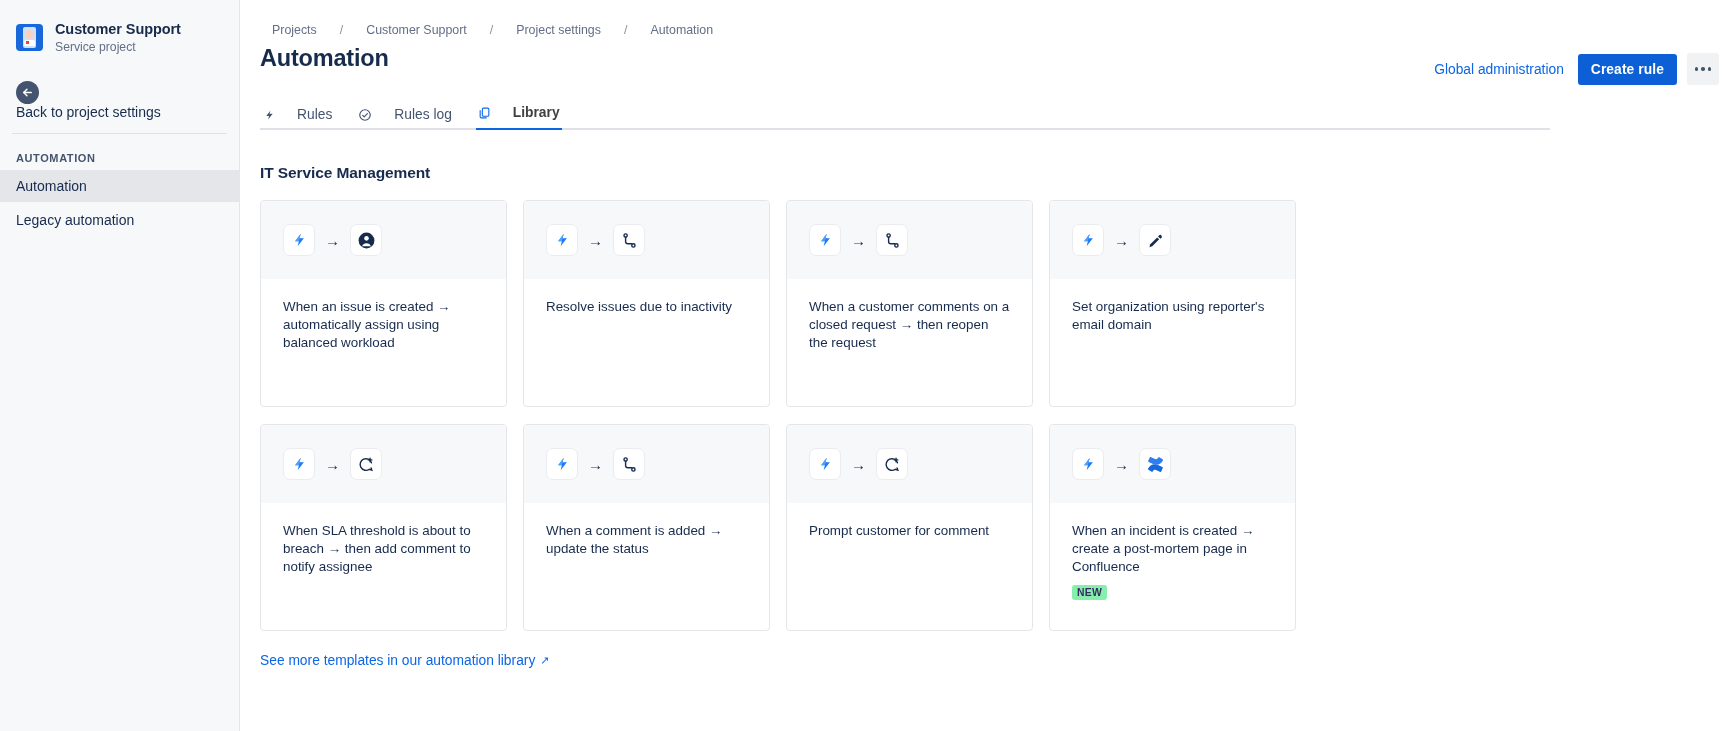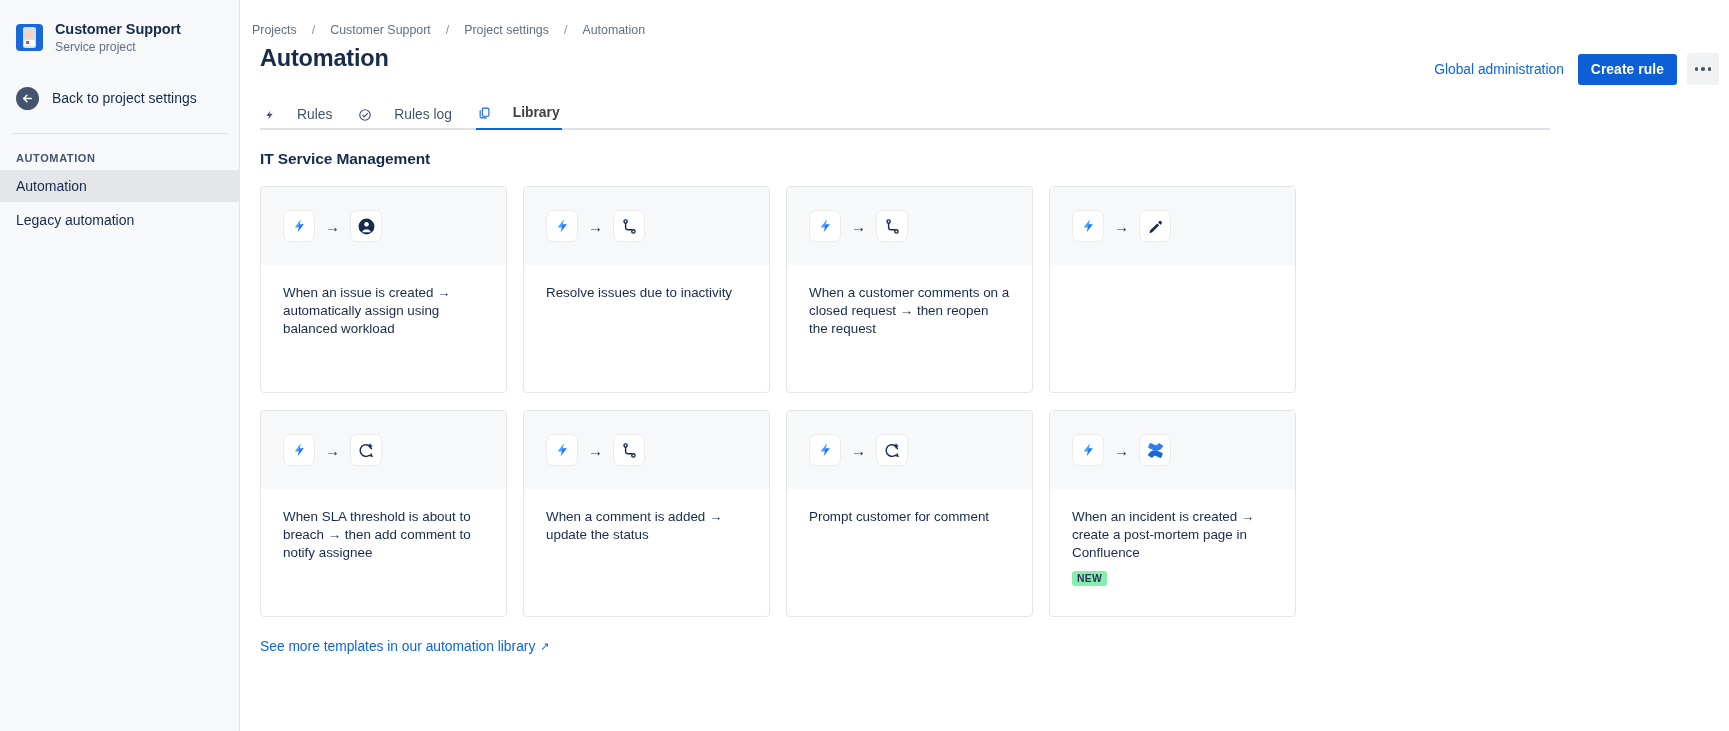--- a/index.html
+++ b/index.html
@@ -38,23 +38,24 @@
     border-radius: 2px 2px 0 0; background: #fff;
   }
   .proj-avatar .dot {
     position: absolute; left: 10px; top: 17px; width: 3px; height: 3px; background: #e2483d;
   }
   .proj-text { line-height: 1.25; }
   .proj-name { font-size: 14.5px; font-weight: 700; color: #172b4d; letter-spacing: -0.1px; }
   .proj-sub { font-size: 12.2px; color: #626f86; margin-top: 2px; }
 
   .back-row {
-    display: flex; align-items: center; gap: 13px;
+    display: flex; align-items: flex-start; 
     padding: 0 16px; margin-top: 26px; height: 34px; cursor: pointer;
     border-radius: 3px;
+    flex-direction: column;
   }
   .back-circle {
     width: 23px; height: 23px; flex: 0 0 23px; border-radius: 50%;
     background: #44546f; display: flex; align-items: center; justify-content: center;
   }
   .back-circle svg { display: block; }
   .back-label { font-size: 14px; color: #172b4d; }
 
   .side-divider { height: 1px; background: #dfe1e6; margin: 18px 12px 0 12px; }
 
@@ -66,22 +67,22 @@
     height: 32px; display: flex; align-items: center;
     padding: 0 16px; font-size: 14px; color: #172b4d; cursor: pointer;
     margin: 0 0 2px 0;
   }
   .side-item.selected { background: #e4e6ea; font-weight: 400; }
 
   
   .main { flex: 1 1 auto; height: 731px; position: relative; background: #fff; overflow: hidden; }
 
   .breadcrumb {
-    display: flex; align-items: center; gap: 15px;
-    font-size: 12.4px; color: #626f86; padding-top: 23px; margin-left: 12px;
+    display: flex; align-items: center; gap: 23px;
+    font-size: 12.4px; color: #626f86; padding-top: 23px; margin-left: 32px;
   }
   .breadcrumb a { color: #626f86; text-decoration: none; cursor: pointer; }
   .bc-sep { color: #8993a4; }
 
   .title-row {
     display: flex; align-items: flex-start; justify-content: space-between;
     margin-left: 20px; margin-top: 8px; padding-right: 10px;
   }
   .page-title { font-size: 23.5px; font-weight: 600; color: #172b4d; letter-spacing: -0.2px; }
 
@@ -112,21 +113,21 @@
   .tab {
     display: flex; align-items: center; gap: 22px;
     font-size: 13.8px; color: #44546f; font-weight: 500;
     padding: 4px 2px 8px 2px; cursor: pointer; position: relative; top: 2px;
   }
   .tab.active { color: #404040; font-weight: 600; border-bottom: 2px solid #0c66e4; }
   .tab svg { display: block; }
 
   .section-title {
     font-size: 15.5px; font-weight: 600; color: #172b4d;
-    margin-left: 20px; margin-top: 20px; letter-spacing: -0.1px;
+    margin-left: 20px; margin-top: 34px; letter-spacing: -0.1px;
   }
 
   .grid {
     display: grid;
     grid-template-columns: repeat(4, 247px);
     gap: 17px 16px;
     margin-left: 20px; margin-top: 18px;
   }
   .card {
     width: 247px; height: 207px;
@@ -336,20 +337,23 @@
               </svg>
           </span>
           <span class="arrow">→</span>
           <span class="icon-tile">
             <svg width="17" height="17" viewBox="0 0 24 24" fill="#172b4d">
               <path d="M20.3 4.9a2.4 2.4 0 0 0-3.4 0l-1.3 1.3 3.4 3.4 1.3-1.3a2.4 2.4 0 0 0 0-3.4z"></path>
               <path d="M14.4 7.6L4.6 17.4 3.4 21.4l4-1.2 9.8-9.8z"></path>
             </svg>
           </span>
         </div>
+        <div class="card-body">
+          <div class="card-text">Set organization using reporter's email domain</div>
+        </div>
       </div>
 
       <div class="card">
         <div class="card-head">
           <span class="icon-tile">
             <svg width="15" height="18" viewBox="0 0 24 24">
                 <path d="M14 2L5 14h6l-2 8 10-13h-7z" fill="#1d7afc"></path>
                 <path d="M14 2L5 14h6z" fill="#4aa3ff"></path>
               </svg>
           </span>

